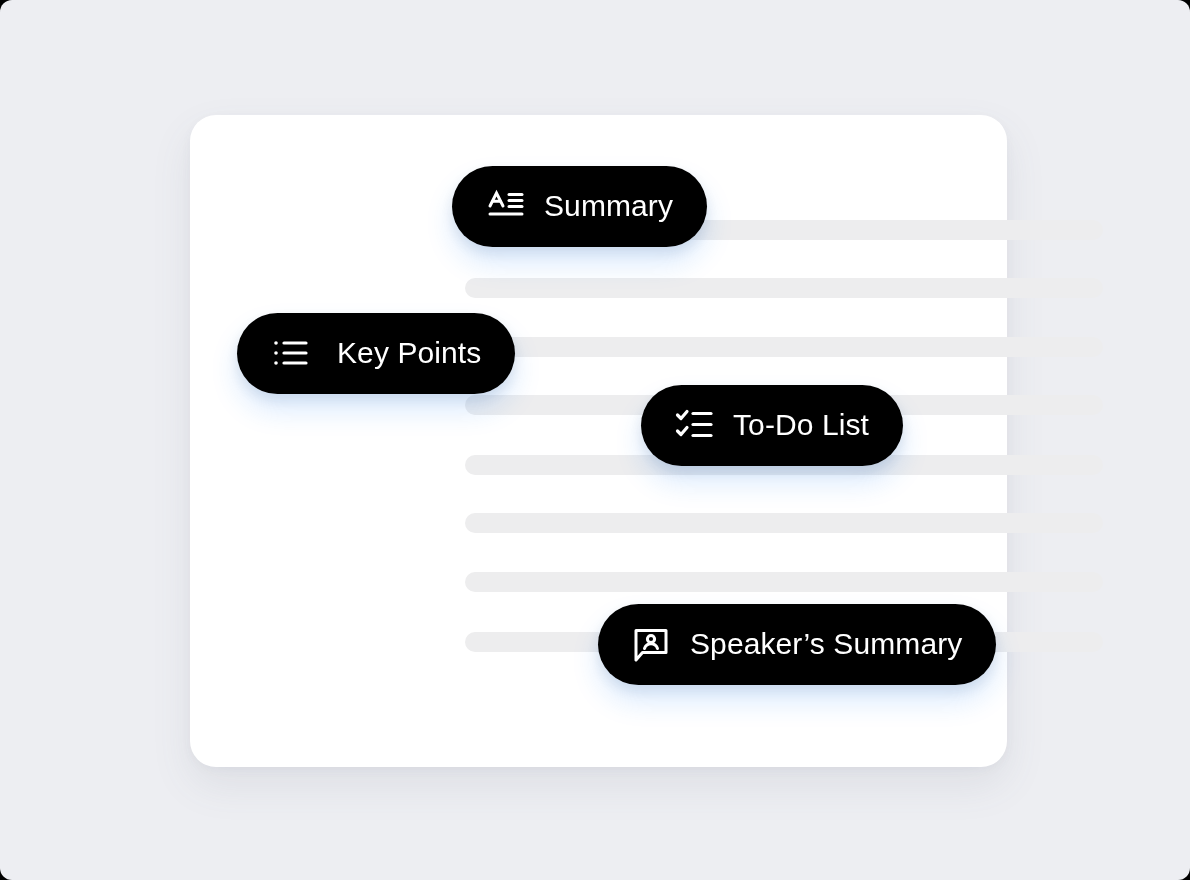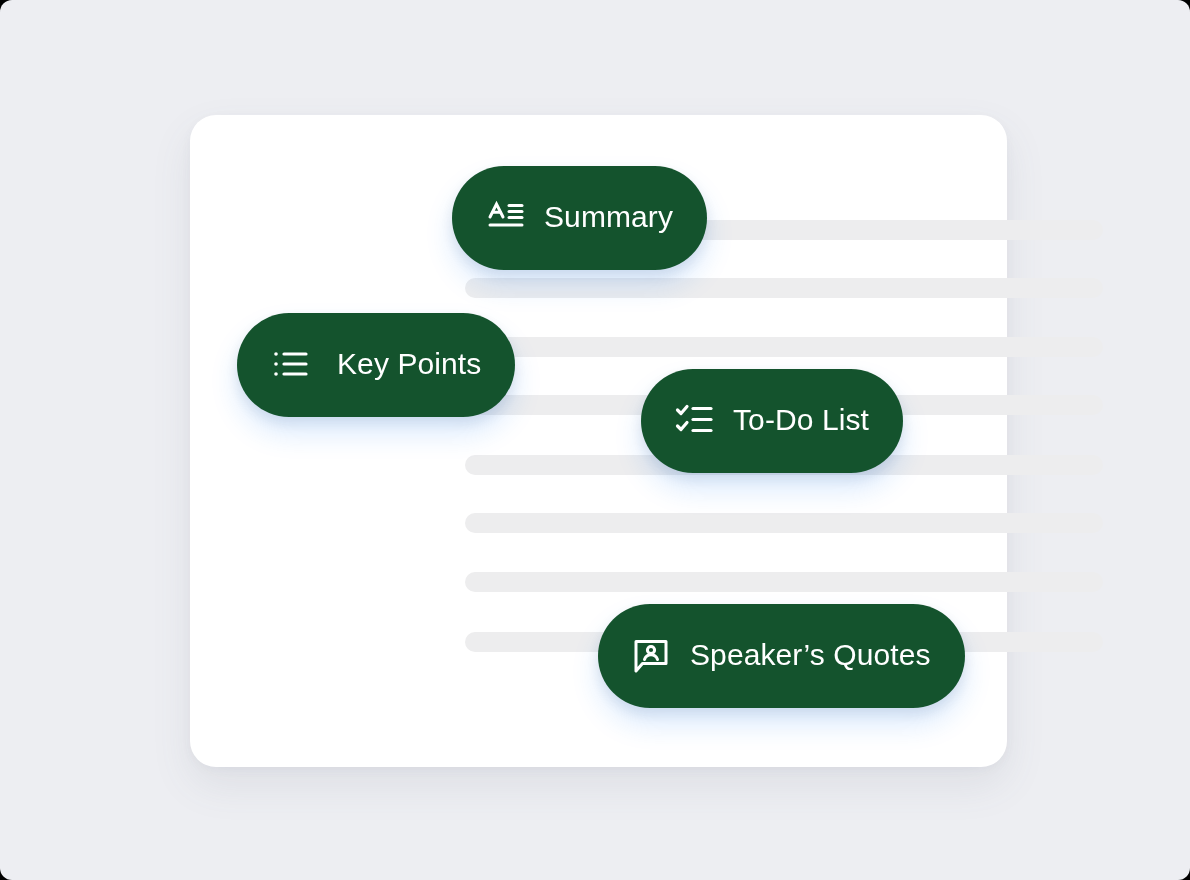--- a/index.html
+++ b/index.html
@@ -45,23 +45,23 @@
     background: #ededee;
     border-radius: 10px;
   }
 
   
   .pill {
     position: absolute;
     display: flex;
     align-items: center;
     box-sizing: border-box;
-    height: 104px;
+    height: 81px;
     border-radius: 52px;
-    background: #14532d;
+    background: #000000;
     color: #ffffff;
     padding: 0 34px;
     box-shadow: 0 16px 28px rgba(26, 126, 247, 0.16),
                 0 6px 12px rgba(40, 50, 70, 0.10);
     white-space: nowrap;
   }
   .pill .pill-icon {
     display: flex;
     align-items: center;
     justify-content: center;
@@ -77,21 +77,21 @@
     font-size: 30px;
     font-weight: 400;
     letter-spacing: 0.1px;
     line-height: 1;
     padding-bottom: 2px;
   }
 
   
   #pill-summary          { left: 452px; top: 166px; }
   #pill-key-points       { left: 237px; top: 313px; gap: 8px; }
-  #pill-todo-list        { left: 641px; top: 369px; align-items: center; }
+  #pill-todo-list        { left: 641px; top: 385px; align-items: center; }
   #pill-speaker-summary  { left: 168px; top: 494px; }
   #pill-speaker-quotes   { left: 598px; top: 604px; }
 </style>
 </head>
 <body>
 
 <div id="canvas">
 
   <div id="doc-card">
     <div class="skeleton-line" style="top:105px"></div>
@@ -147,16 +147,16 @@
 
 
   <div class="pill" id="pill-speaker-quotes">
     <span class="pill-icon">
       <svg width="40" height="40" viewBox="0 0 40 40" fill="none" stroke="#ffffff" stroke-width="3" stroke-linecap="round" stroke-linejoin="round">
         <path d="M4 5.5 L34 5.5 L34 27.5 L10.5 27.5 L4 35 Z"></path>
         <circle cx="19" cy="14" r="3.6"></circle>
         <path d="M12.5 23.5 C13.6 20.2 16.1 18.8 19 18.8 C21.9 18.8 24.4 20.2 25.5 23.5"></path>
       </svg>
     </span>
-    <span class="pill-label">Speaker’s Quotes</span>
+    <span class="pill-label">Speaker’s Summary</span>
   </div>
 
 </div>
 
 </body></html>

